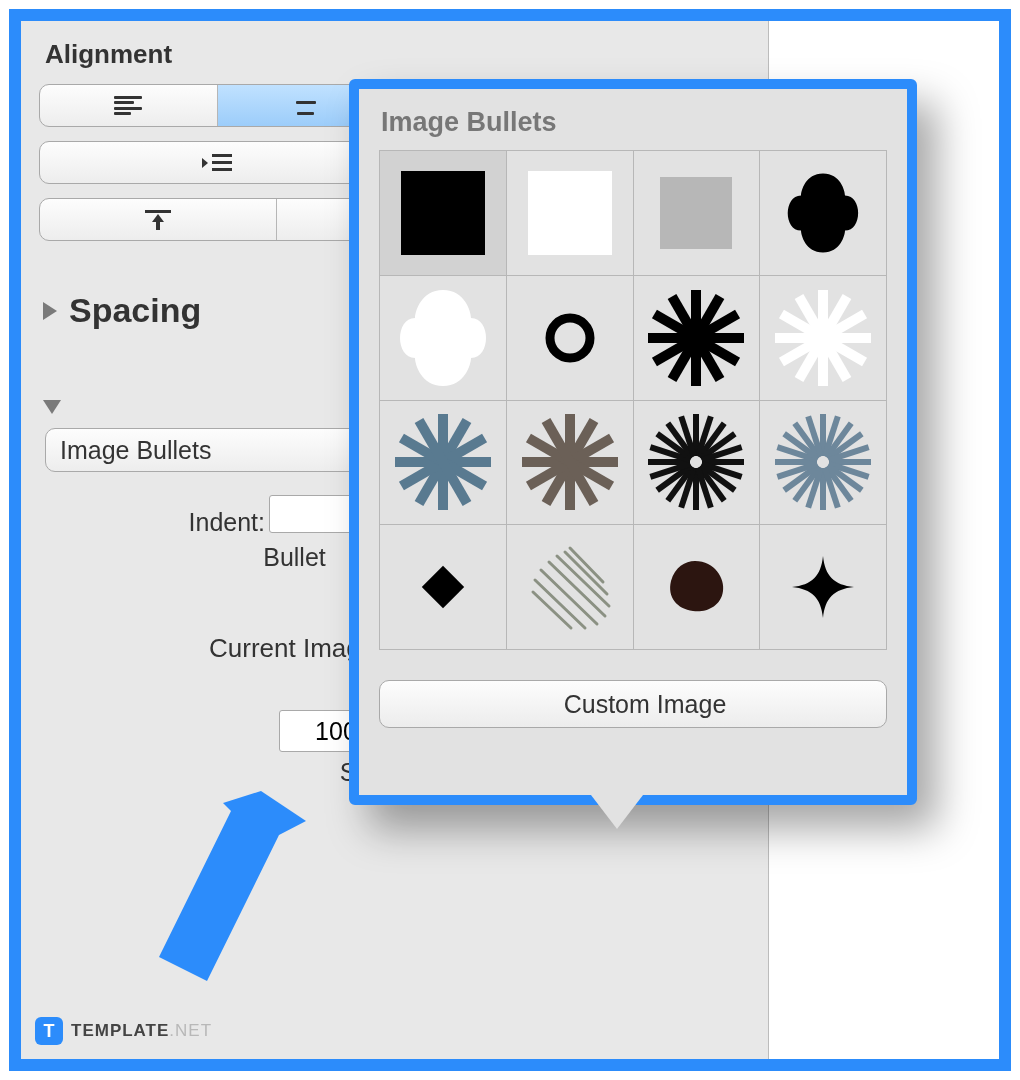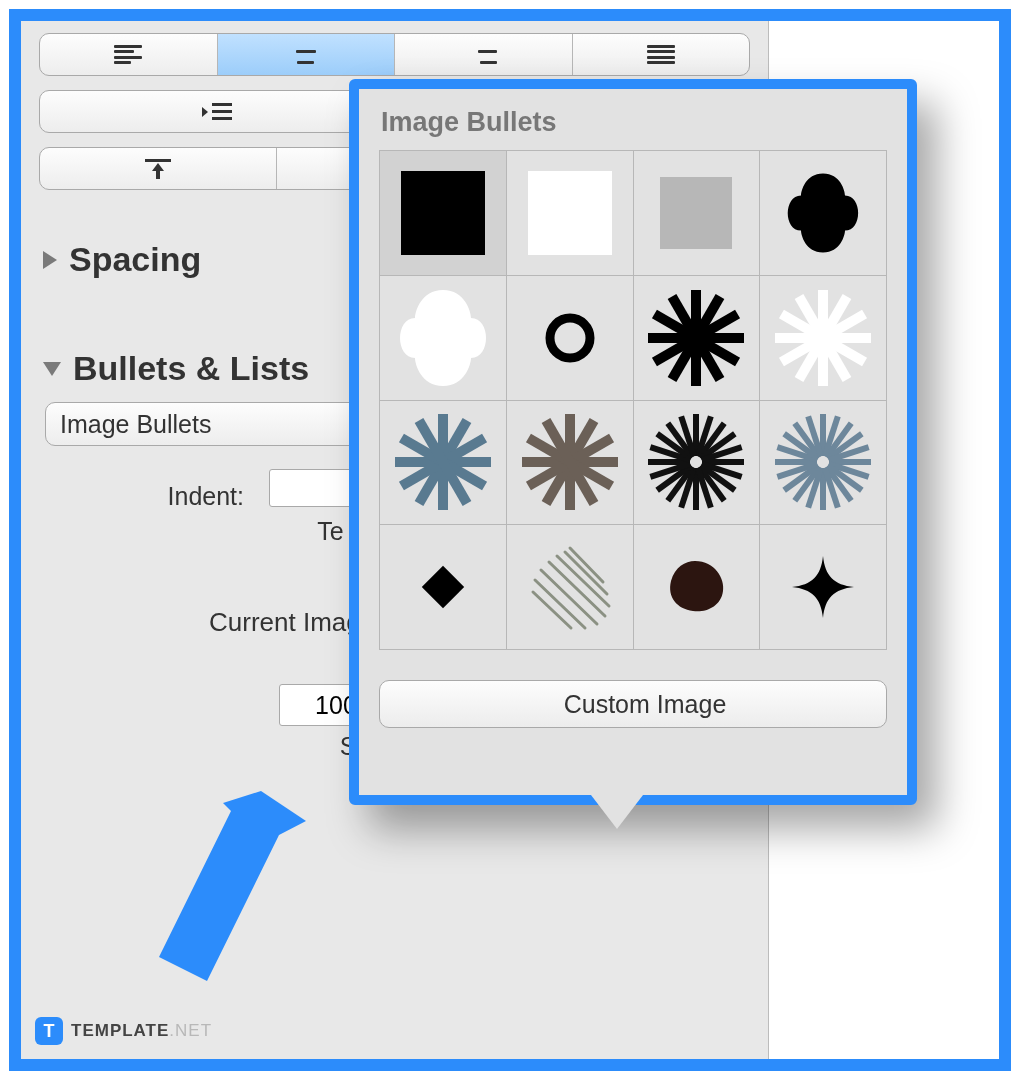--- a/index.html
+++ b/index.html
@@ -101,21 +101,21 @@
   padding:0 14px;
   font-size:25px;
   color:#333;
   margin: 14px 0 0 6px;
   cursor:pointer;
 }
 .form-row {
   display:flex; align-items:center; margin-top:18px;
   font-size:25px; color:#333;
 }
-.form-row .lbl { width:230px; text-align:right; padding-right:25px;margin-top:18px;}
+.form-row .lbl { width:230px; text-align:right; padding-right:4px;margin-top:18px;}
 .form-row .field {
   height:38px; border:1px solid #a9a9a9; background:#fff;
   border-radius:3px; min-width:110px;
 }
 .sub-labels {
   display:flex; font-size:25px; color:#333;
   margin-top:6px; margin-left:178px;
 }
 .sub-labels span:first-child{width:155px;text-align:center;}
 .sub-labels span:last-child{width:155px;text-align:center;margin-left:36px;}
@@ -228,20 +228,21 @@
 }
 .footer-badge .net{color:#b8b8b8;font-weight:normal;}
 </style>
 </head>
 <body>
 
 <div class="outer-frame">
 
   <div class="sidebar-panel">
 
+    <div class="section-heading">Alignment</div>
 
     <div class="seg-row">
       <div class="seg-btn">
         <div class="text-align-icon tai-left">
             <span></span>
             <span></span>
             <span></span>
             <span></span>
           </div>
       </div>
@@ -314,32 +315,32 @@
       </div>
     </div>
 
     <div class="disclosure-row">
       <div class="tri tri-right"></div>
       <div class="disclosure-label">Spacing</div>
     </div>
 
     <div class="disclosure-row" style="margin-top:70px">
       <div class="tri tri-down"></div>
-      <div class="disclosure-label">Bullets &amp; Lists</div>
     </div>
 
     <div class="dropdown-btn">
       <span>Image Bullets</span>
     </div>
 
     <div class="form-row">
       <div class="lbl">Indent:</div>
       <div class="field" style="width:110px"></div>
     </div>
     <div class="sub-labels">
+      <span>Bullet</span>
       <span>Te</span>
     </div>
 
     <div class="current-image-row">
       <div class="ci-lbl">Current Image:</div>
       <div class="swatch-well">
         <div class="sq"></div>
       </div>
     </div>
 

